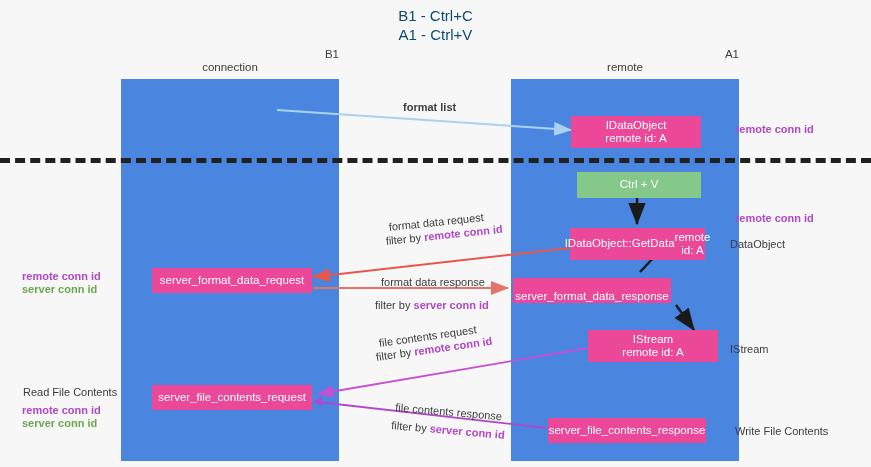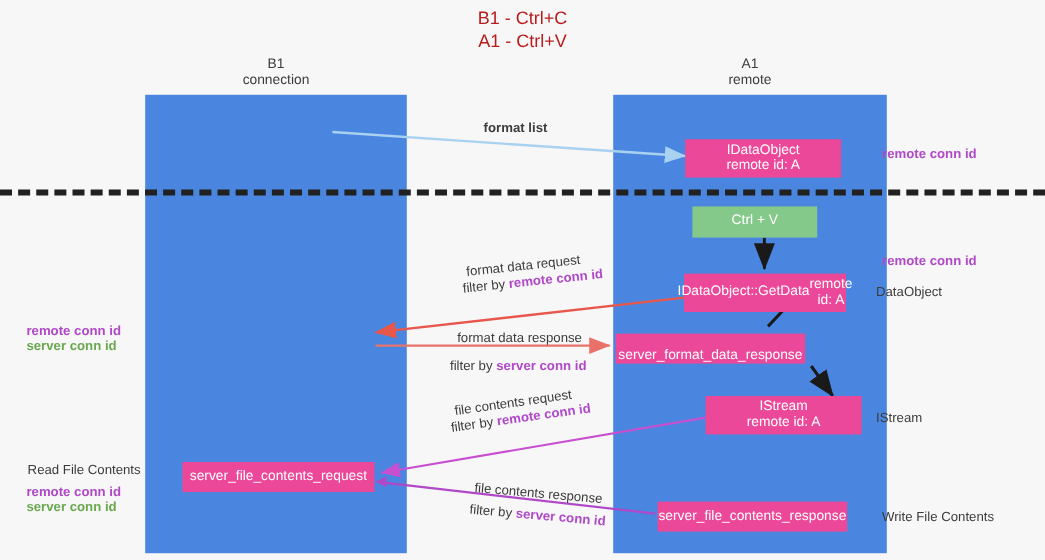--- a/index.html
+++ b/index.html
@@ -8,28 +8,28 @@
     background:#f7f7f7;
     font-family:"Liberation Sans","DejaVu Sans",sans-serif;
     position:relative;overflow:hidden;
     color:#3c3c3c;
   }
   #stage{position:absolute;left:0;top:0;width:871px;height:467px;}
 
   
   .title{
     position:absolute;left:0;top:6px;width:871px;
-    text-align:center;font-size:15px;line-height:19px;color:#b91c1c;
+    text-align:center;font-size:15px;line-height:19px;color:#0c4a6e;
   }
 
   
   .colhead{
     position:absolute;text-align:center;font-size:11.5px;line-height:13px;color:#3c3c3c;
   }
-  .colhead .l1{display:block;}
+  .colhead .l1{display:block;text-align:right;}
   .colhead .l2{display:block;}
 
   
   .lane{position:absolute;background:#4a86e0;}
 
   
   .box{
     position:absolute;
     display:flex;align-items:center;justify-content:center;
     text-align:center;color:#ffffff;
@@ -124,37 +124,40 @@
 
   <div class="box orange" style="left:571px;top:116px;width:130px;height:32px;flex-direction:column;">
     <span>IDataObject</span>
     <span>remote id: A</span>
   </div>
 
   <div class="sidelabel purple" style="left:735px;top:122px;">remote conn id</div>
 
   <div class="edgelabel" style="left:403px;top:100px;font-weight:bold;">format list</div>
 
-  <div class="box green" style="left:577px;top:172px;width:104px;height:26px;">
+  <div class="box green" style="left:577px;top:172px;width:124px;height:26px;">
     <span>Ctrl + V</span>
   </div>
 
   <div class="box orange" style="left:570px;top:228px;width:135px;height:32px;flex-direction:row;">
     <span>IDataObject::GetData</span>
     <span>remote id: A</span>
   </div>
 
   <div class="sidelabel purple" style="left:735px;top:211px;">remote conn id</div>
   <div class="sidelabel plain" style="left:730px;top:237px;">DataObject</div>
 
   <div class="edgelabel" style="left:388px;top:220px;transform:rotate(-6deg);transform-origin:left top;">format data request</div>
   <div class="edgelabel" style="left:385px;top:234px;transform:rotate(-6deg);transform-origin:left top;">
     <span>filter by </span><b class="purple">remote conn id</b>
   </div>
 
+  <div class="box orange" style="left:152px;top:268px;width:160px;height:25px;">
+    <span>server_format_data_request</span>
+  </div>
 
   <div class="box orange" style="left:513px;top:278px;width:158px;height:25px;align-items:flex-end;">
     <span>server_format_data_response</span>
   </div>
 
   <div class="edgelabel" style="left:381px;top:275px;">format data response</div>
   <div class="edgelabel" style="left:375px;top:298px;">
     <span>filter by </span><b class="purple">server conn id</b>
   </div>
 

